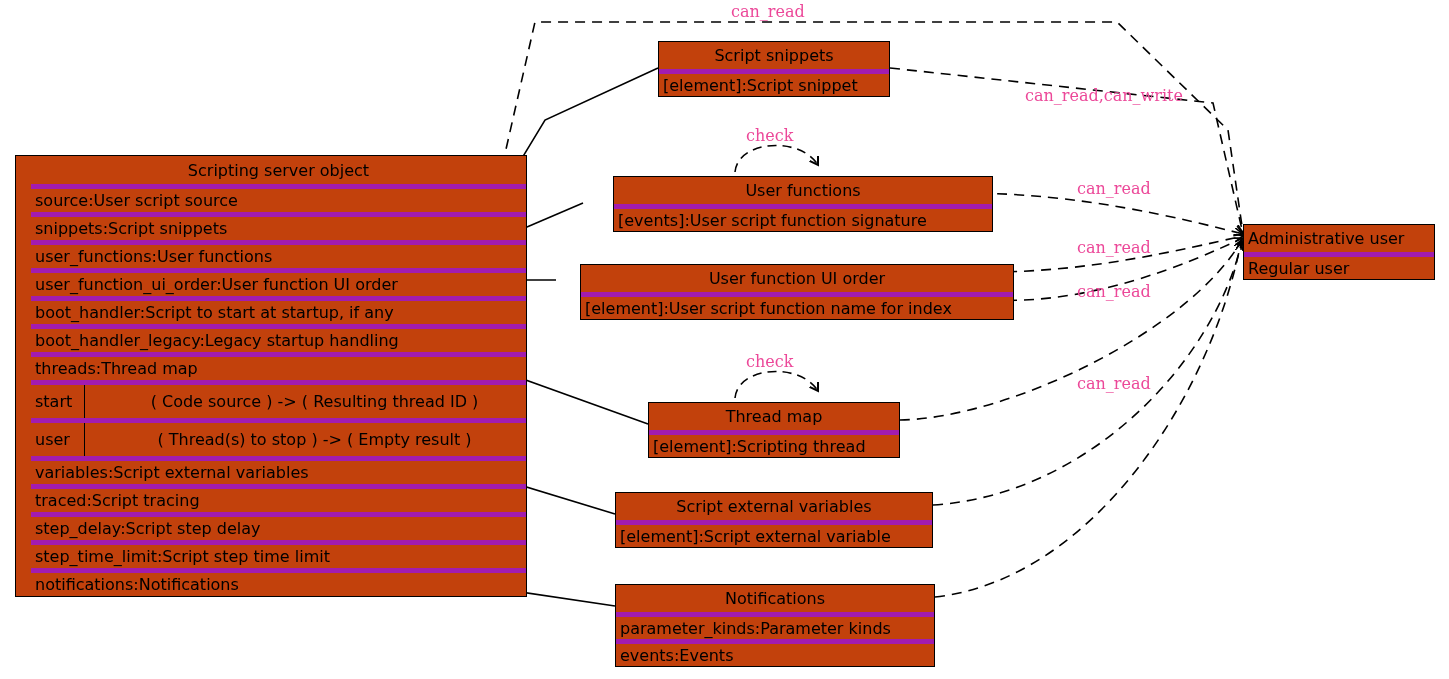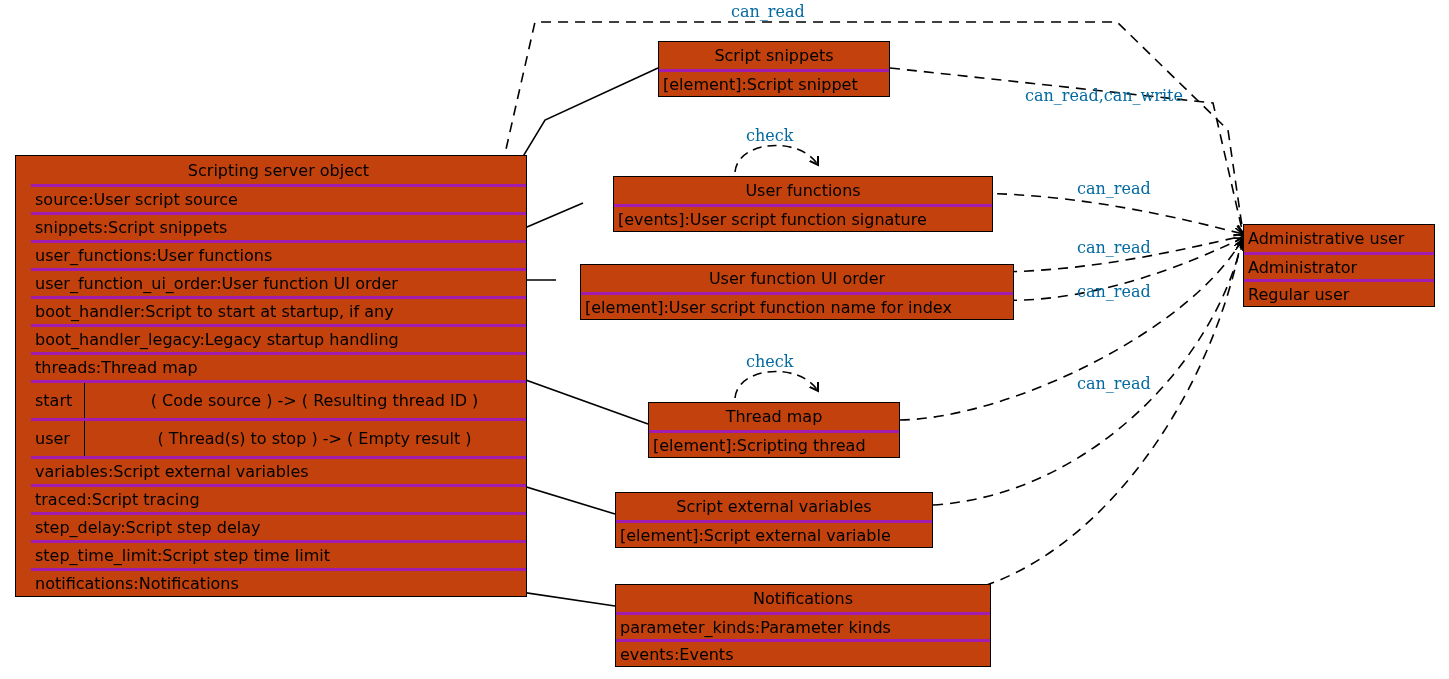--- a/index.html
+++ b/index.html
@@ -1,47 +1,47 @@
 <!DOCTYPE html>
 <html><head>
 <meta charset="utf-8">
 <style>
   html,body{margin:0;padding:0;background:#fff;}
   #canvas{position:relative;width:1449px;height:679px;background:#fff;overflow:hidden;
           font-family:"DejaVu Sans", sans-serif;}
   svg#edges{position:absolute;left:0;top:0;width:1449px;height:679px;}
 
   .umlbox{position:absolute;border:1px solid #000;background:#c2410c;box-sizing:border-box;}
-  .umlbox .row{border-top:3px solid #a21caf;box-sizing:border-box;display:flex;align-items:center;}
+  .umlbox .row{border-top:5px solid #a21caf;box-sizing:border-box;display:flex;align-items:center;}
   .umlbox .row:first-child{border-top:none;}
   .title{justify-content:center;font-size:16px;color:#000;}
   .attr{justify-content:flex-start;padding-left:4px;font-size:16px;color:#000;}
   .meth{padding:0;}
   .meth .mname{border-right:1px solid #000;display:flex;align-items:center;
                 justify-content:flex-start;padding:0 4px;height:100%;box-sizing:border-box;font-size:16px;}
   .meth .msig{display:flex;align-items:center;justify-content:center;flex:1;font-size:16px;}
 
   #mainbox{left:15px;top:155px;width:512px;padding-left:15px;}
   #mainbox .row{height:28px;}
   #mainbox .row.title{height:28px;}
   #mainbox .row.meth{height:38px;gap:18px;}
   #mainbox .mname{width:54px;}
 
   .rbox .row{height:27px;}
   #box-snippets{left:658px;top:41px;width:232px;}
   #box-userfunctions{left:613px;top:176px;width:380px;}
   #box-uiorder{left:580px;top:264px;width:434px;}
   #box-threadmap{left:648px;top:402px;width:252px;}
   #box-extvars{left:615px;top:492px;width:318px;}
-  #box-notifications{left:615px;top:584px;width:376px;text-align:center;}
+  #box-notifications{left:615px;top:584px;width:320px;text-align:center;}
   #box-adminuser{left:1243px;top:224px;width:192px;}
   #box-adminuser .row{height:27px;}
   #box-adminuser .row.title{justify-content:flex-start;padding-left:4px;width:226px;}
 
-  .edgelabel{position:absolute;font-family:"DejaVu Serif", serif;font-size:16px;color:#0369a1;
+  .edgelabel{position:absolute;font-family:"DejaVu Serif", serif;font-size:16px;color:#ec4899;
              white-space:nowrap;background:transparent;}
 </style>
 </head>
 <body>
 
 <div id="canvas">
 
   <svg id="edges" viewBox="0 0 1449 679" xmlns="http://www.w3.org/2000/svg">
     <defs>
       <marker id="arrowOpen" markerWidth="12" markerHeight="12" refX="9" refY="4" orient="auto" markerUnits="userSpaceOnUse">
@@ -174,21 +174,20 @@
   </div>
 
   <div class="umlbox rbox" id="box-notifications">
     <div class="row title">Notifications</div>
     <div class="row attr">parameter_kinds:Parameter kinds</div>
     <div class="row attr">events:Events</div>
   </div>
 
   <div class="umlbox" id="box-adminuser">
     <div class="row title">Administrative user</div>
-    <div class="row attr">Administrator</div>
     <div class="row attr">Regular user</div>
   </div>
 
   <div class="edgelabel" style="left:731px;top:2px;">can_read</div>
   <div class="edgelabel" style="left:1025px;top:86px;">can_read,can_write</div>
   <div class="edgelabel" style="left:1077px;top:179px;">can_read</div>
   <div class="edgelabel" style="left:1077px;top:238px;">can_read</div>
   <div class="edgelabel" style="left:1077px;top:282px;">can_read</div>
   <div class="edgelabel" style="left:1077px;top:374px;">can_read</div>
   <div class="edgelabel" style="left:746px;top:126px;">check</div>

